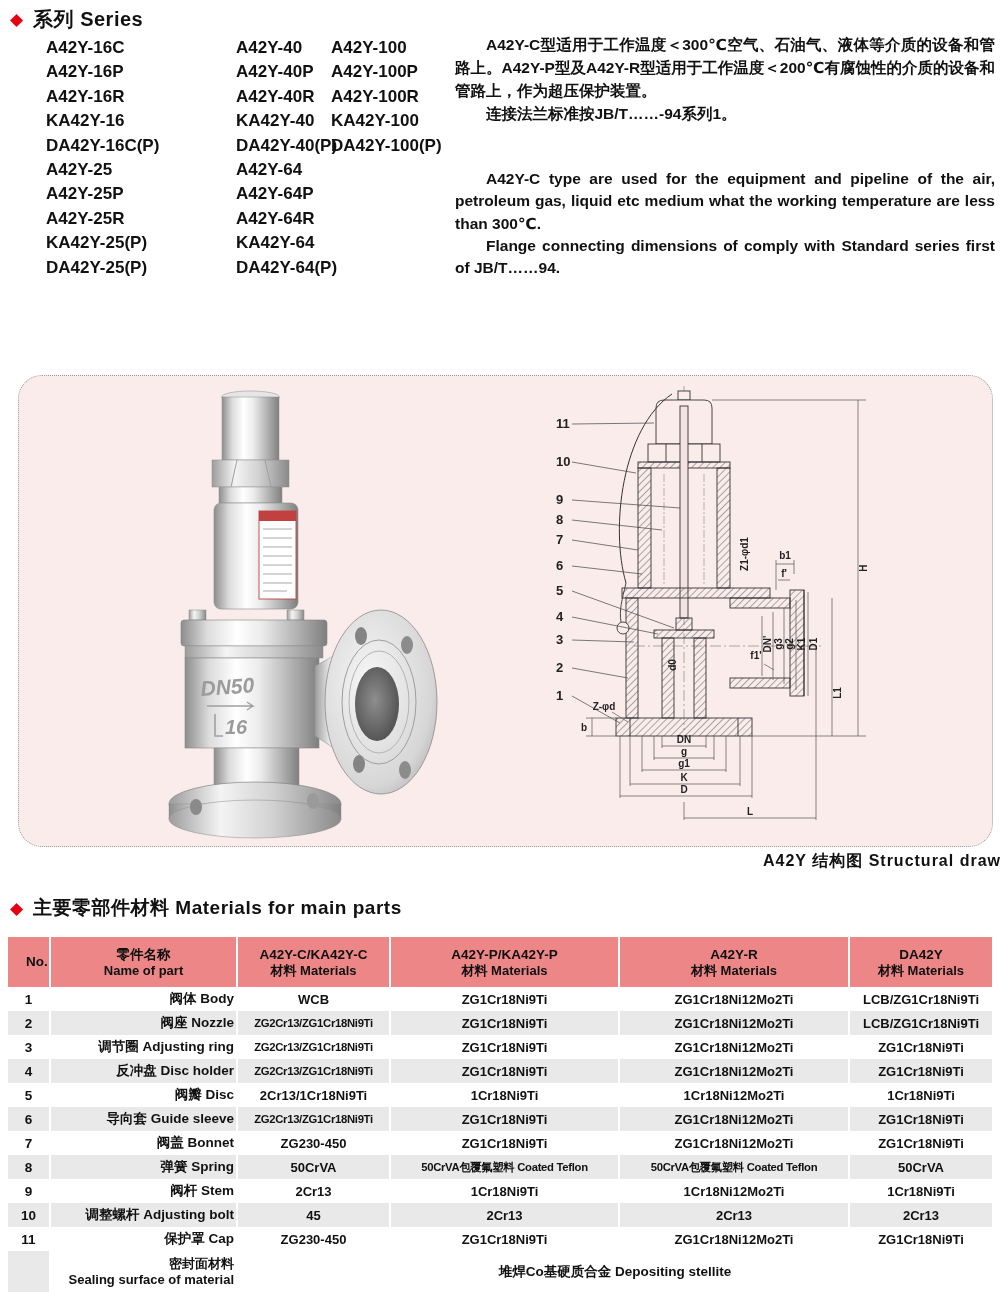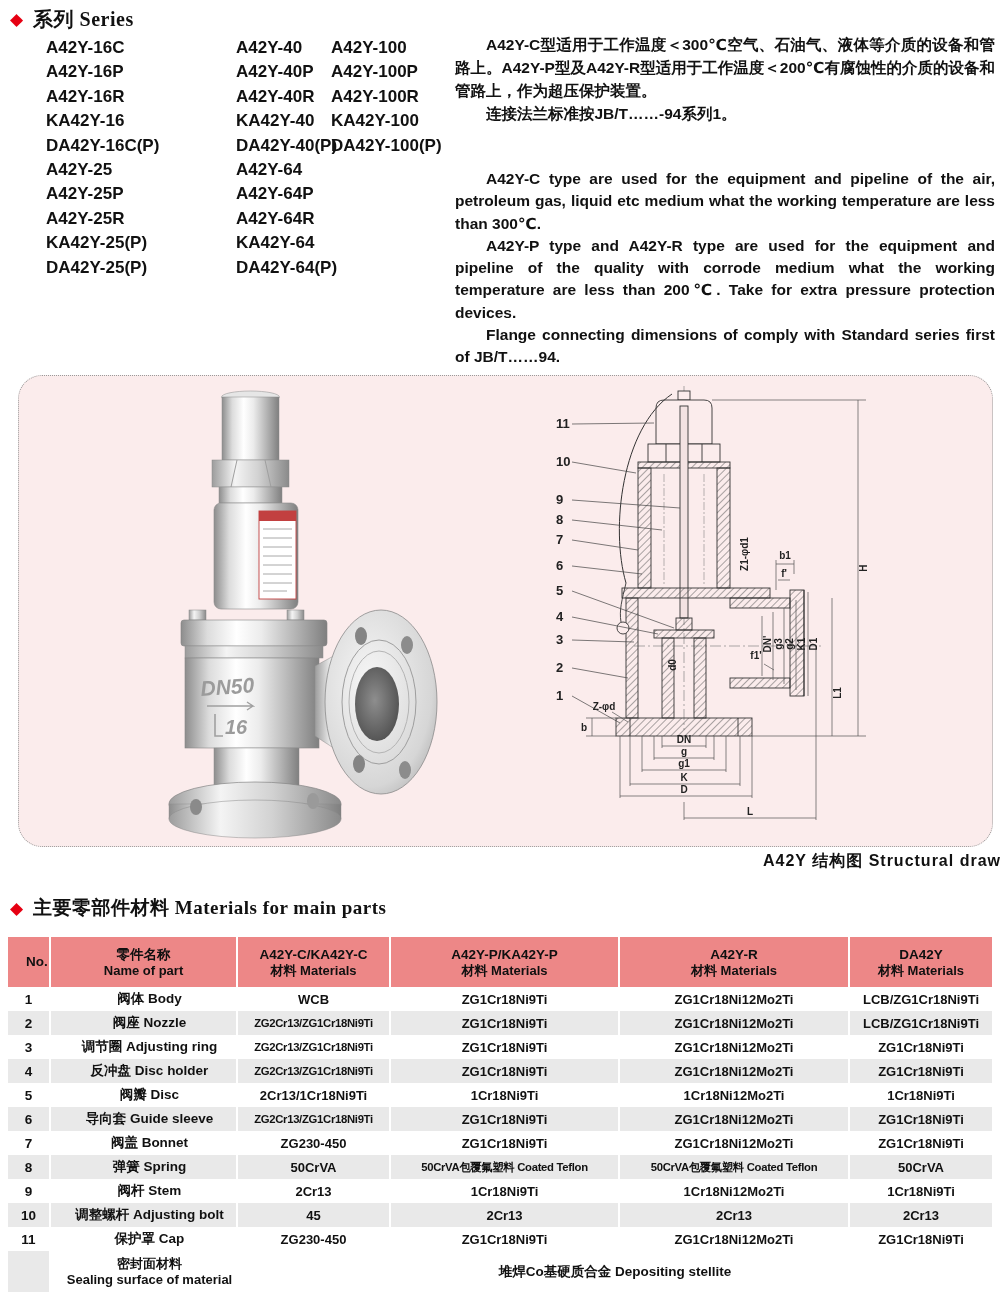--- a/index.html
+++ b/index.html
@@ -5,21 +5,21 @@
   html,body{margin:0;padding:0;}
   body{
     width:1000px;height:1292px;position:relative;background:#fff;
     font-family:"Liberation Sans","DejaVu Sans",sans-serif;color:#111;
     overflow:hidden;
   }
   .abs{position:absolute;}
   
   .sec-title{display:flex;align-items:center;gap:10px;font-weight:bold;}
   .diamond{color:#e60012;font-size:17px;line-height:1;}
-  .sec-title .t{font-size:20px;letter-spacing:0.5px;font-family:Liberation Serif, serif;}
+  .sec-title .t{font-size:20px;letter-spacing:0.5px;}
   
   .series-col{position:absolute;top:0;}
   .series-item{font-size:17px;font-weight:bold;line-height:24.4px;white-space:nowrap;}
   
   .desc{position:absolute;left:455px;top:33px;width:540px;}
   .desc p{margin:0;text-indent:2em;font-weight:bold;text-align:justify;}
   .desc .cn{font-size:15.5px;line-height:23px;}
   .desc .en{font-size:15.5px;line-height:22.3px;}
   .desc .gap{height:43px;}
   
@@ -39,21 +39,21 @@
   }
   .mat-table th:first-child{border-left:none;}
   .mat-table th .l1{display:block;font-size:13.5px;line-height:16px;}
   .mat-table th .l2{display:block;font-size:13px;line-height:15px;}
   .mat-table td{
     height:24px;padding:0 2px;font-weight:bold;font-size:13px;
     text-align:center;vertical-align:middle;border-left:2px solid #fff;
     white-space:nowrap;overflow:hidden;
   }
   .mat-table td:first-child{border-left:none;font-size:13.5px;}
-  .mat-table td.name{text-align:center;padding-left:14px;font-size:13.5px;}
+  .mat-table td.name{text-align:right;padding-left:14px;font-size:13.5px;}
   .mat-table tr.stripe td{background:#e9e9e9;}
   .mat-table td.condensed{font-size:11.3px;letter-spacing:-0.3px;}
   .mat-table tr.foot td{height:42px;font-size:13.5px;white-space:normal;}
   .mat-table tr.foot td.no-cell{background:#e9e9e9;}
   .mat-table tr.foot td.name{line-height:16px;font-size:13px;}
   
   svg text{font-family:"Liberation Sans","DejaVu Sans",sans-serif;}
 </style>
 </head>
 <body>
@@ -95,21 +95,20 @@
       <div class="series-item">KA42Y-100</div>
       <div class="series-item">DA42Y-100(P)</div>
     </div>
 </div>
 
 <div class="desc">
   <p class="cn">A42Y-C型适用于工作温度＜300℃空气、石油气、液体等介质的设备和管路上。A42Y-P型及A42Y-R型适用于工作温度＜200℃有腐蚀性的介质的设备和管路上，作为超压保护装置。</p>
   <p class="cn">连接法兰标准按JB/T……-94系列1。</p>
   <div class="gap"></div>
   <p class="en">A42Y-C type are used for the equipment and pipeline of the air, petroleum gas, liquid etc medium what the working temperature are less than 300℃.</p>
-  <p class="en">A42Y-P type and A42Y-R type are used for the equipment and pipeline of the quality with corrode medium what the working temperature are less than 200℃. Take for extra pressure protection devices.</p>
   <p class="en">Flange connecting dimensions of comply with Standard series first of JB/T……94.</p>
 </div>
 
 <div class="abs figure-box">
 
   <svg class="abs" style="left:100px;top:8px;" width="365" height="455" viewBox="0 0 365 455">
     <defs>
       <linearGradient id="chrome" x1="0" y1="0" x2="1" y2="0">
         <stop offset="0" stop-color="#8d8d8d"></stop>
           <stop offset="0.18" stop-color="#dcdcdc"></stop>

